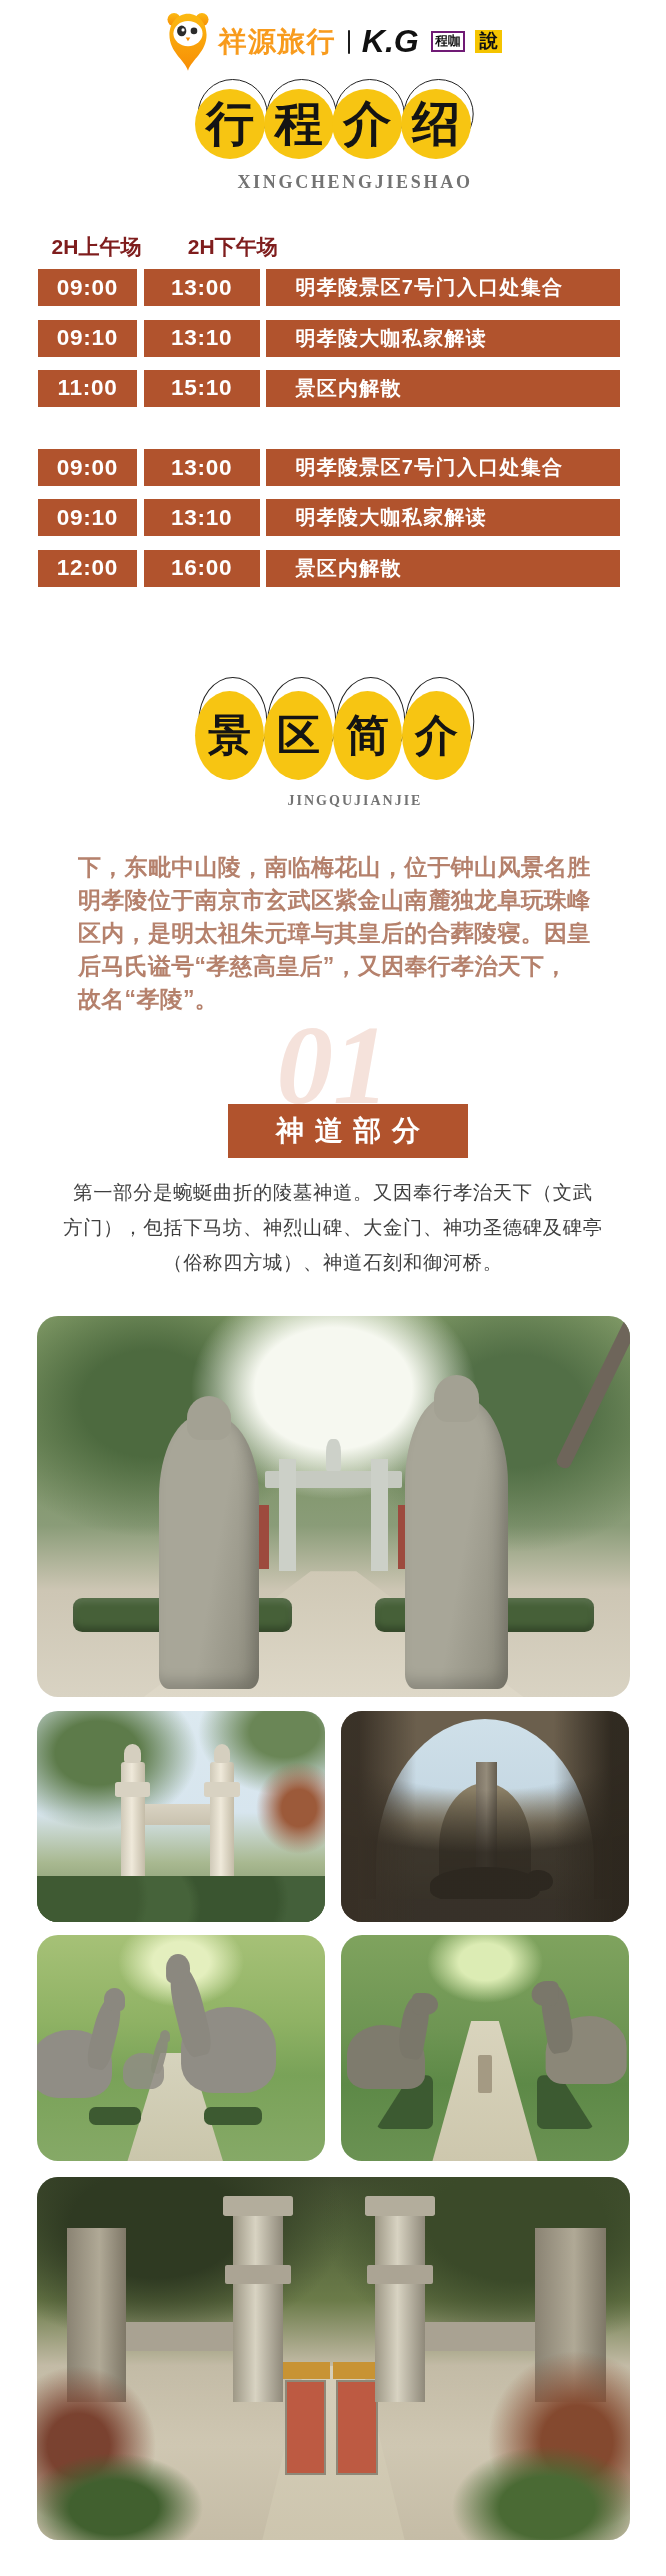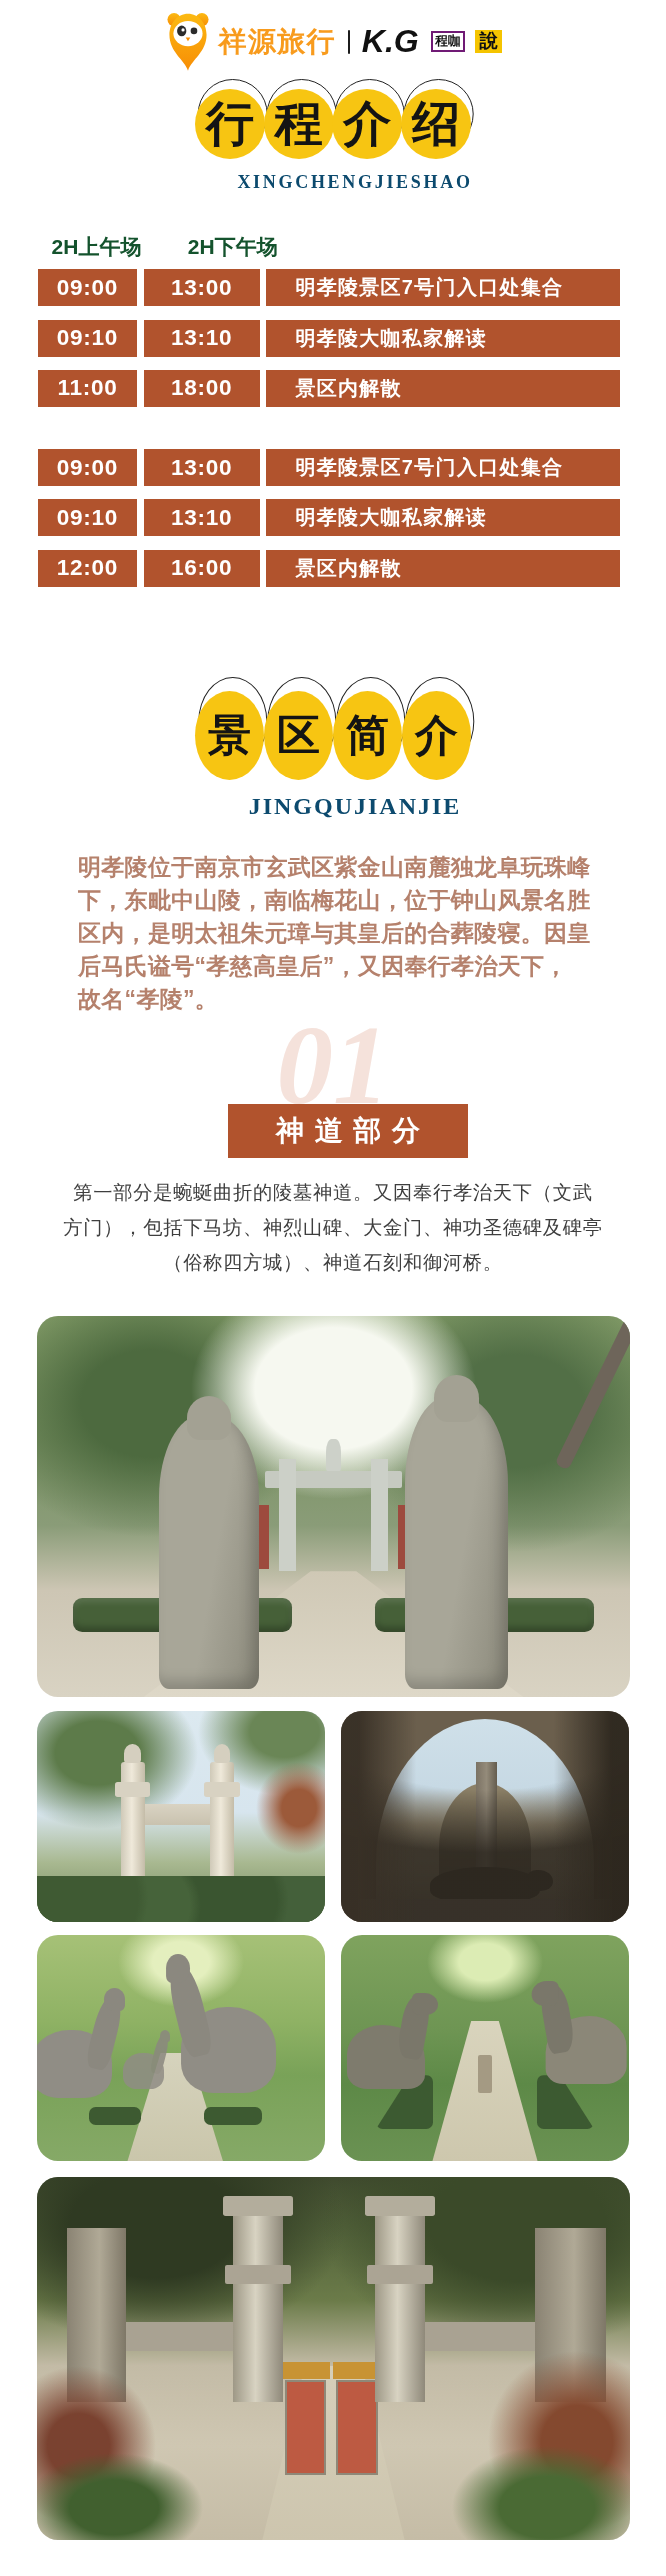--- a/index.html
+++ b/index.html
@@ -24,30 +24,30 @@
   .title-ellipses{top:691px;}
   .tc{position:relative;width:70px;height:70px;margin:0 -0.7px;}
   .te{position:relative;width:69px;height:89px;margin:0 0;}
   .ring{position:absolute;inset:0;border:1.3px solid #222;border-radius:50%;transform:translate(2.7px,-10px);}
   .te .ring{transform:translate(3.3px,-14px);}
   .disc{position:absolute;inset:0;background:#F7C512;border-radius:50%;}
   .tch{position:relative;z-index:2;display:flex;width:100%;height:100%;align-items:center;justify-content:center;
        font-family:"Liberation Serif",serif;font-weight:bold;color:#141414;}
   .tc .tch{font-size:48px;}
   .te .tch{font-size:43px;}
-  .subtitle{position:absolute;left:0;right:0;text-align:center;color:#0c4a6e;
+  .subtitle{position:absolute;left:0;right:0;text-align:center;color:#737373;
             font-family:"Liberation Serif",serif;font-weight:bold;margin-left:44px;}
   #subtitle1{top:172px;font-size:18px;letter-spacing:2.7px;}
-  #subtitle2{top:793px;font-size:24px;letter-spacing:2px;}
+  #subtitle2{top:793px;font-size:14px;letter-spacing:2px;}
 
   
   .sched{position:absolute;left:38px;width:600px;}
   #sched1{top:233px;}
   #sched2{top:449px;}
-  .sched-head{display:flex;gap:6.7px;margin-bottom:9.3px;color:#14532d;font-weight:bold;font-size:21px;height:27px;align-items:center;}
+  .sched-head{display:flex;gap:6.7px;margin-bottom:9.3px;color:#7f1d1d;font-weight:bold;font-size:21px;height:27px;align-items:center;}
   .sched-head .hh{text-align:center;}
   .hh.c1{width:117px;}
   .hh.c2{width:116px;text-align:right;}
   .srow{display:flex;gap:6.7px;margin-bottom:13.3px;}
   .cell{background:#B1532D;color:#fff;height:37px;display:flex;align-items:center;justify-content:center;font-weight:bold;}
   .cell.t1{width:99px;font-size:22.6px;letter-spacing:0.7px;}
   .cell.t2{width:116px;font-size:22.6px;letter-spacing:0.7px;}
   .cell.dsc{width:354px;justify-content:flex-start;padding-left:29px;box-sizing:border-box;font-size:20px;letter-spacing:1.3px;}
 
   
@@ -283,21 +283,21 @@
       <div class="cell t2">13:00</div>
       <div class="cell dsc">明孝陵景区7号门入口处集合</div>
     </div>
     <div class="srow">
       <div class="cell t1">09:10</div>
       <div class="cell t2">13:10</div>
       <div class="cell dsc">明孝陵大咖私家解读</div>
     </div>
     <div class="srow">
       <div class="cell t1">11:00</div>
-      <div class="cell t2">18:00</div>
+      <div class="cell t2">15:10</div>
       <div class="cell dsc">景区内解散</div>
     </div>
   </div>
 
   <div class="sched" id="sched2">
     <div class="srow">
       <div class="cell t1">09:00</div>
       <div class="cell t2">13:00</div>
       <div class="cell dsc">明孝陵景区7号门入口处集合</div>
     </div>
@@ -331,22 +331,22 @@
       </div>
     <div class="te">
         <i class="ring"></i>
         <i class="disc"></i>
         <span class="tch">介</span>
       </div>
   </div>
   <div class="subtitle" id="subtitle2">JINGQUJIANJIE</div>
 
   <div class="para1">
+    <div>下，东毗中山陵，南临梅花山，位于钟山风景名胜</div>
     <div>明孝陵位于南京市玄武区紫金山南麓独龙阜玩珠峰</div>
-    <div>下，东毗中山陵，南临梅花山，位于钟山风景名胜</div>
     <div>区内，是明太祖朱元璋与其皇后的合葬陵寝。因皇</div>
     <div>后马氏谥号“孝慈高皇后”，又因奉行孝治天下，</div>
     <div>故名“孝陵”。</div>
   </div>
 
   <div class="chapter-num">01</div>
   <div class="chapter-banner">神道部分</div>
   <div class="para2">
     <div>第一部分是蜿蜒曲折的陵墓神道。又因奉行孝治天下（文武</div>
     <div>方门），包括下马坊、神烈山碑、大金门、神功圣德碑及碑亭</div>

